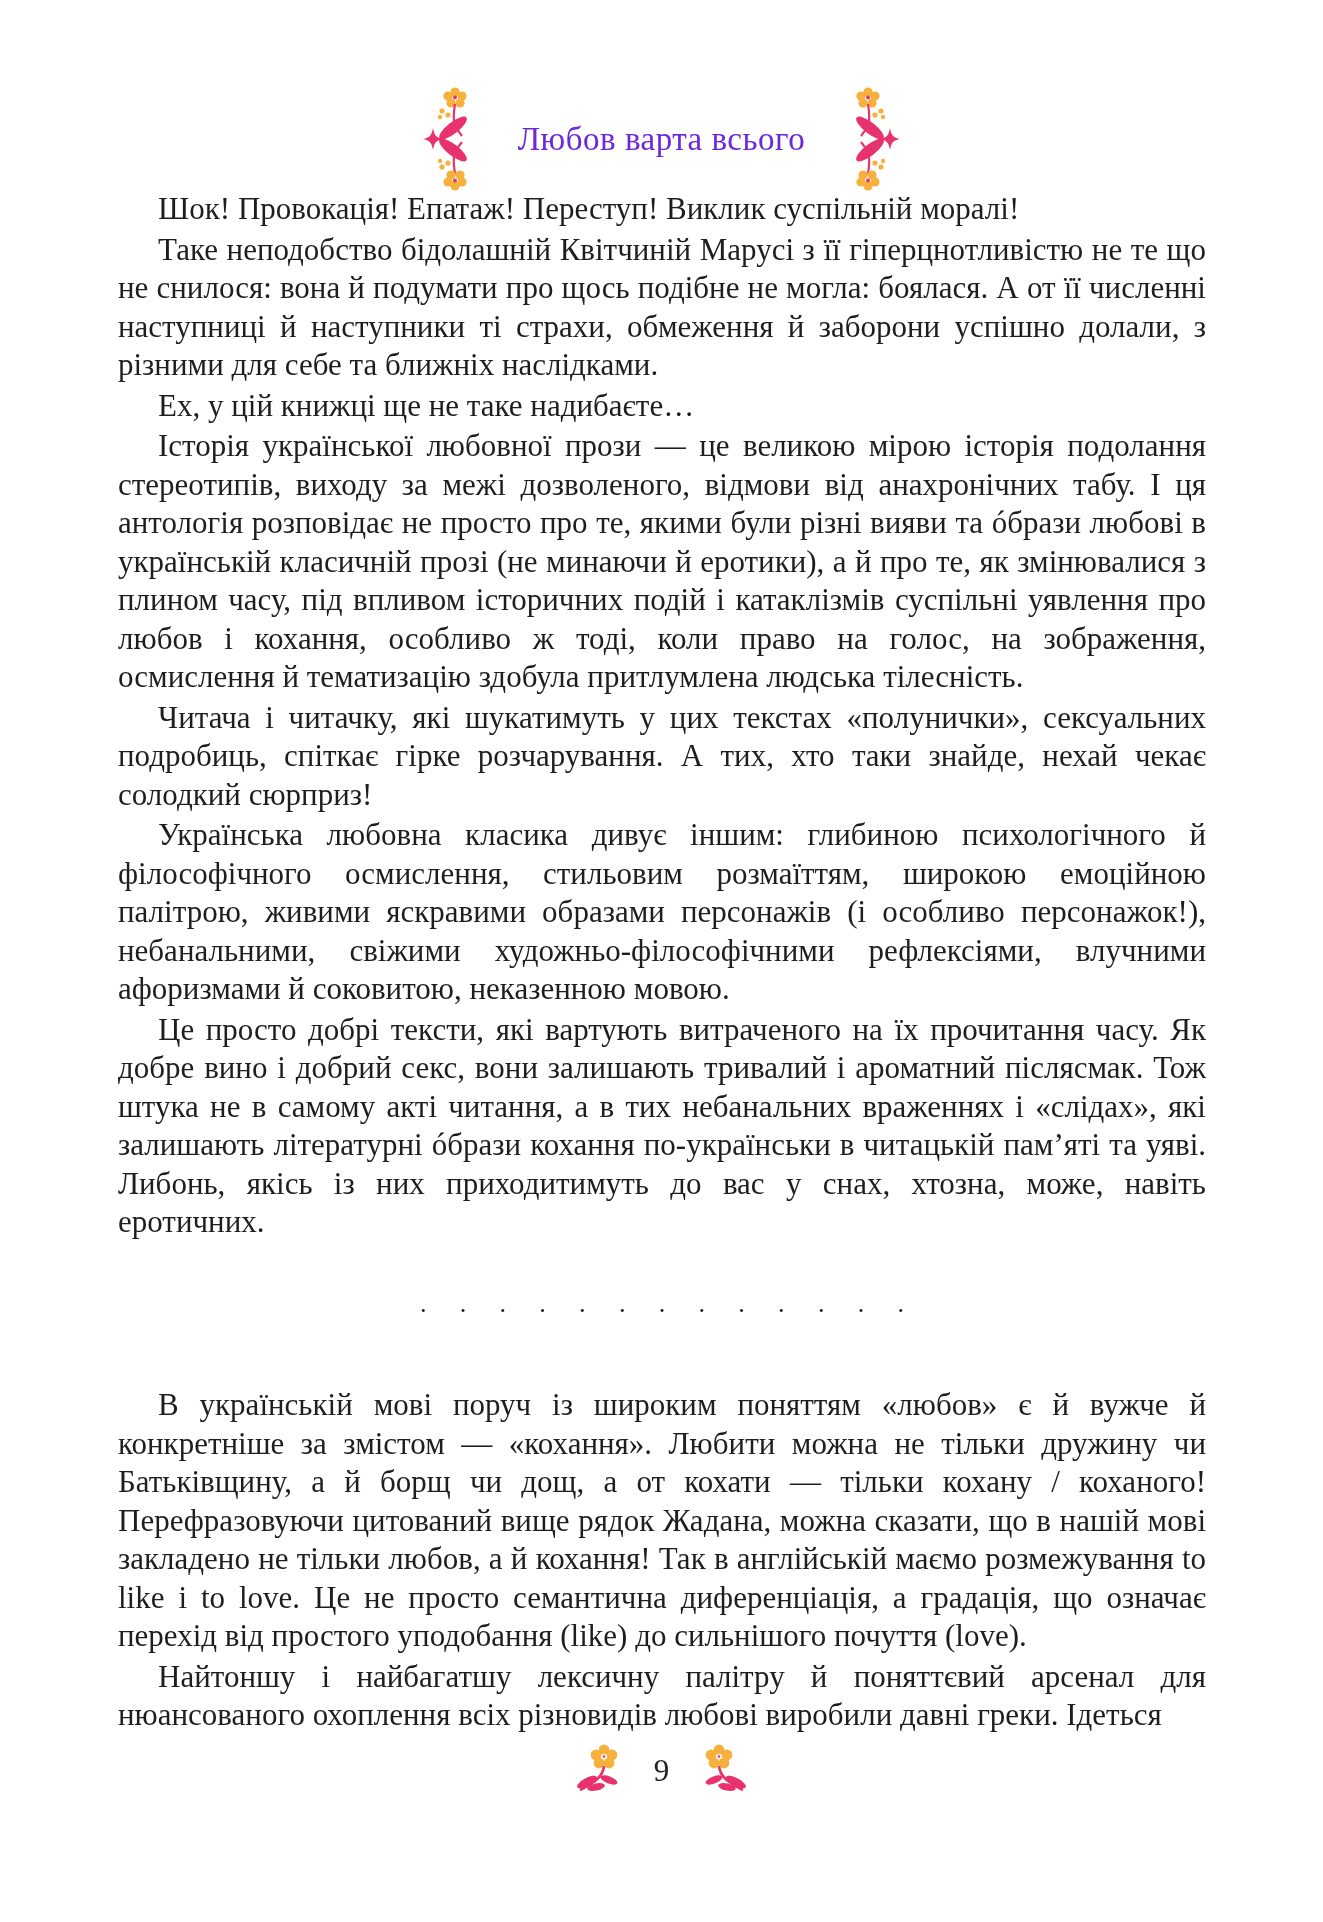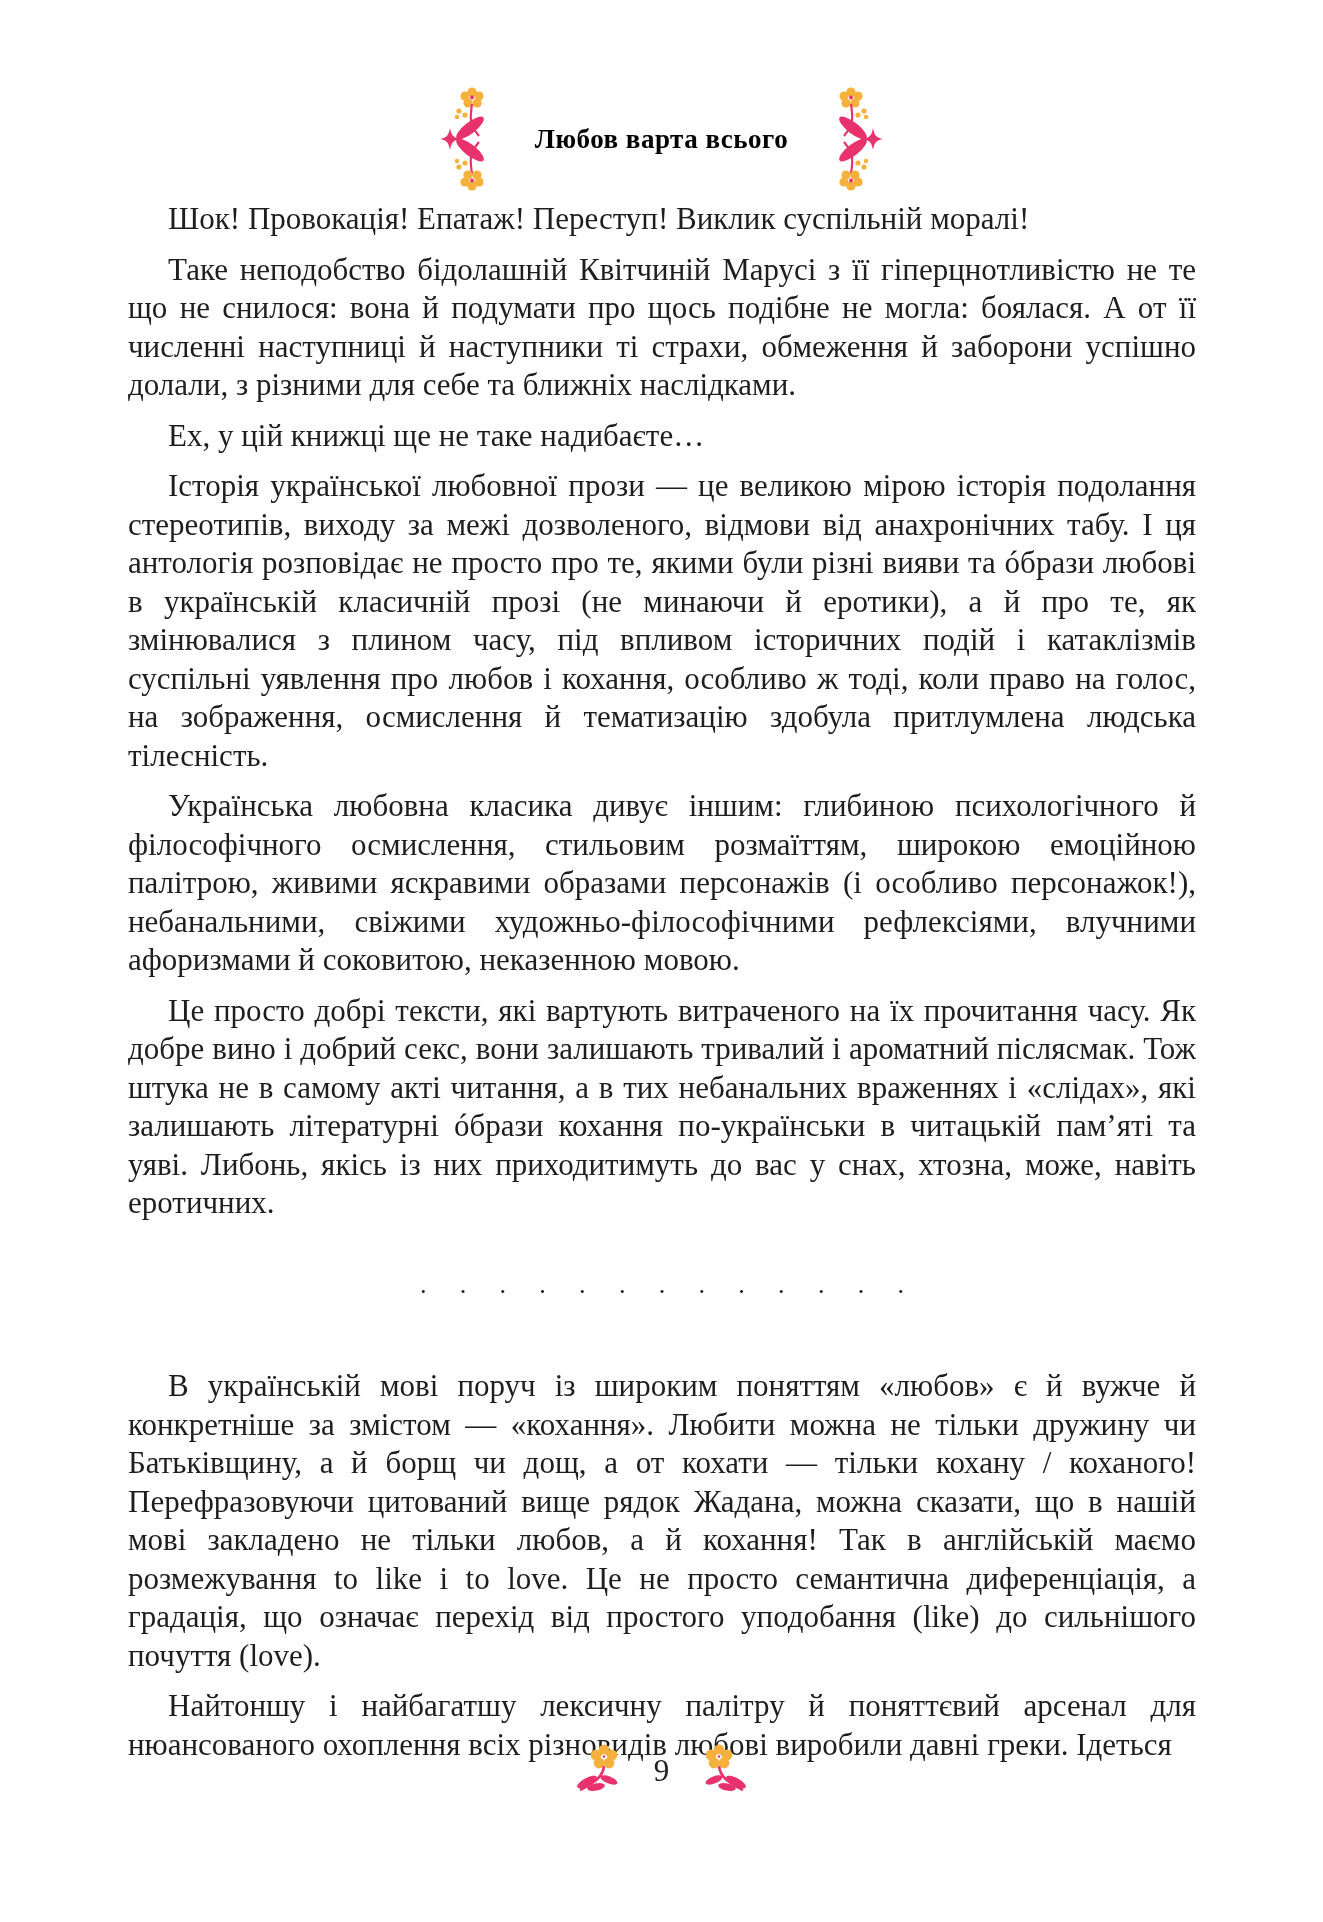--- a/index.html
+++ b/index.html
@@ -9,30 +9,30 @@
     font-family:"Liberation Serif", serif;
     color:#1e1e1e;
     position:relative;
     overflow:hidden;
   }
   .header{
     position:absolute;top:84px;left:0;right:0;
     display:flex;justify-content:center;align-items:center;gap:46px;
   }
   .running-title{
-    font-size:27px;color:#000000;letter-spacing:0.5px;white-space:nowrap;font-weight:bold;
+    font-size:33px;color:#6d28d9;letter-spacing:0.5px;white-space:nowrap;
   }
   .ornament-v{width:50px;height:110px;flex:0 0 auto;}
   .ornament-v.mirror{transform:scaleX(-1);}
   .content{
     position:absolute;top:188px;left:116px;width:1092px;
     font-size:31px;line-height:38.5px;text-align:justify;
     text-justify:inter-word;
   }
-  p.para{margin:12px;}
+  p.para{margin:2px;}
   p.indent{text-indent:40px;}
   .separator{
     text-align:center;
     margin:50px 0 56px 0;
     font-size:13px;
     letter-spacing:16px;
     color:#151515;
     text-indent:16px; 
   }
   .footer{
@@ -110,20 +110,21 @@
   <svg class="ornament-v mirror" viewBox="0 0 50 110">
       <use href="#vignette"></use>
     </svg>
 </div>
 
 <div class="content">
   <p class="para indent">Шок! Провокація! Епатаж! Переступ! Виклик суспільній моралі!</p>
   <p class="para indent">Таке неподобство бідолашній Квітчиній Марусі з її гіперцнотливістю не те що не снилося: вона й подумати про щось подібне не могла: боялася. А от її численні наступниці й наступники ті страхи, обмеження й заборони успішно долали, з різними для себе та ближніх наслідками.</p>
   <p class="para indent">Ех, у цій книжці ще не таке надибаєте…</p>
   <p class="para indent">Історія української любовної прози — це великою мірою історія подолання стереотипів, виходу за межі дозволеного, відмови від анахронічних табу. І ця антологія розповідає не просто про те, якими були різні вияви та óбрази любові в українській класичній прозі (не минаючи й еротики), а й про те, як змінювалися з плином часу, під впливом історичних подій і катаклізмів суспільні уявлення про любов і кохання, особливо ж тоді, коли право на голос, на зображення, осмислення й тематизацію здобула притлумлена людська тілесність.</p>
+  <p class="para indent">Читача і читачку, які шукатимуть у цих текстах «полунички», сексуальних подробиць, спіткає гірке розчарування. А тих, хто таки знайде, нехай чекає солодкий сюрприз!</p>
   <p class="para indent">Українська любовна класика дивує іншим: глибиною психологічного й філософічного осмислення, стильовим розмаїттям, широкою емоційною палітрою, живими яскравими образами персонажів (і особливо персонажок!), небанальними, свіжими художньо-філософічними рефлексіями, влучними афоризмами й соковитою, неказенною мовою.</p>
   <p class="para indent">Це просто добрі тексти, які вартують витраченого на їх прочитання часу. Як добре вино і добрий секс, вони залишають тривалий і ароматний післясмак. Тож штука не в самому акті читання, а в тих небанальних враженнях і «слідах», які залишають літературні óбрази кохання по-українськи в читацькій пам’яті та уяві. Либонь, якісь із них приходитимуть до вас у снах, хтозна, може, навіть еротичних.</p>
 
   <div class="separator">• • • • • • • • • • • • •</div>
 
   <p class="para indent">В українській мові поруч із широким поняттям «любов» є й вужче й конкретніше за змістом — «кохання». Любити можна не тільки дружину чи Батьківщину, а й борщ чи дощ, а от кохати — тільки кохану / коханого! Перефразовуючи цитований вище рядок Жадана, можна сказати, що в нашій мові закладено не тільки любов, а й кохання! Так в англійській маємо розмежування to like і to love. Це не просто семантична диференціація, а градація, що означає перехід від простого уподобання (like) до сильнішого почуття (love).</p>
   <p class="para indent">Найтоншу і найбагатшу лексичну палітру й поняттєвий арсенал для нюансованого охоплення всіх різновидів любові виробили давні греки. Ідеться</p>
 </div>
 
 <div class="footer">

